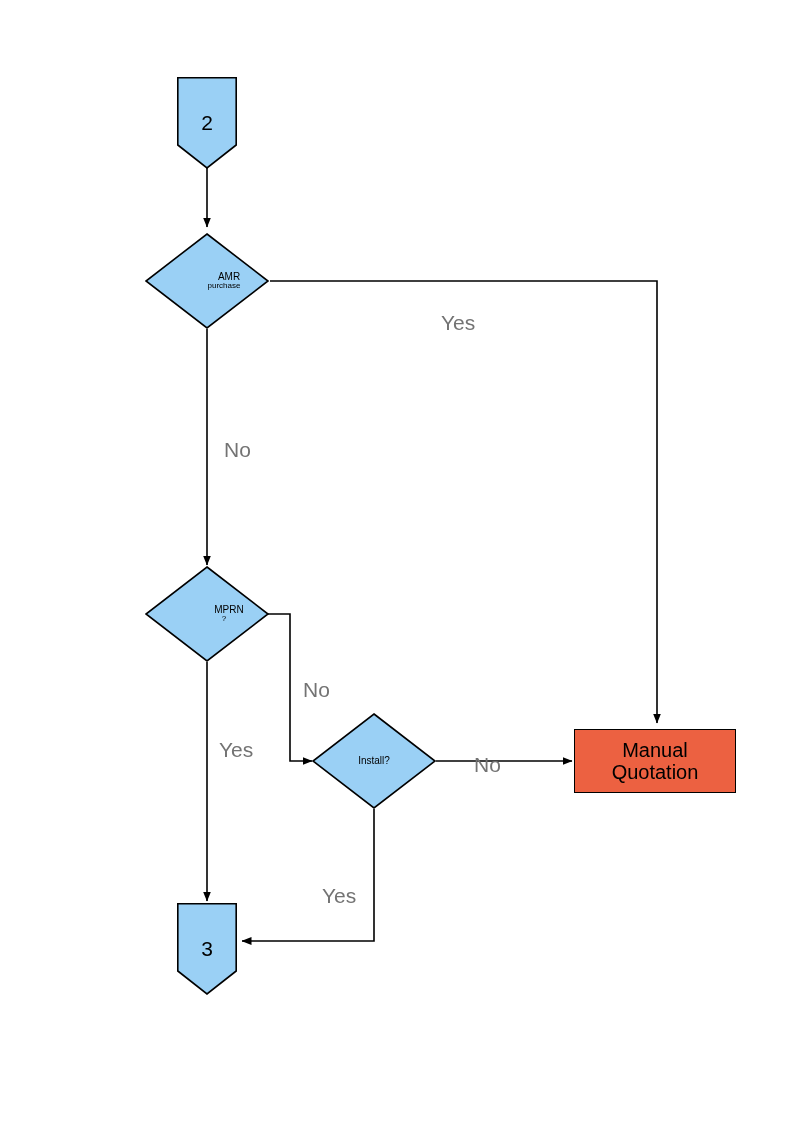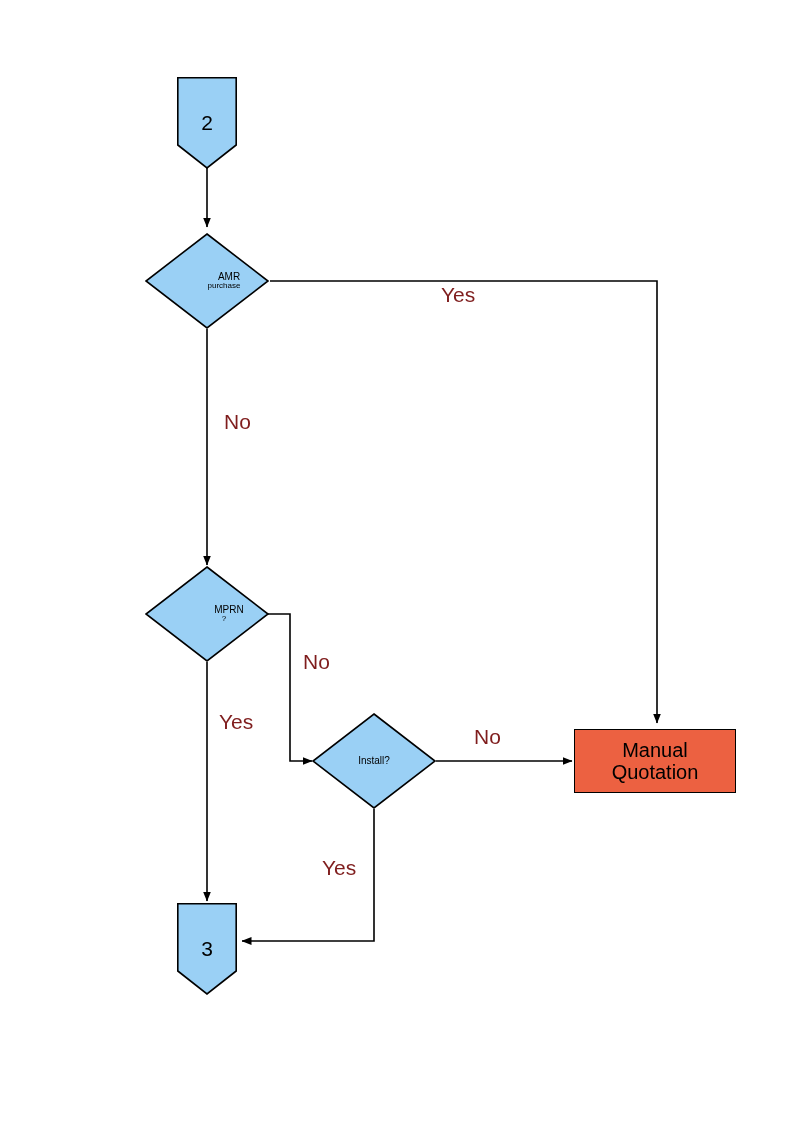--- a/index.html
+++ b/index.html
@@ -43,21 +43,22 @@
     justify-content: center;
     text-align: center;
     line-height: 1.12;
     pointer-events: none;
   }
   .edge-label {
     position: absolute;
     font-size: 21px;
     line-height: 1;
     white-space: nowrap;
-    color: #7f1d1d;
+    color: #737373;
+    margin-top: 28px;
   }
 
   
   .pent-wrap { width: 60px; height: 92px; }
   .pent-shape {
     position: absolute;
     left: 0; top: 0;
     width: 60px; height: 92px;
   }
   .pent-text {

